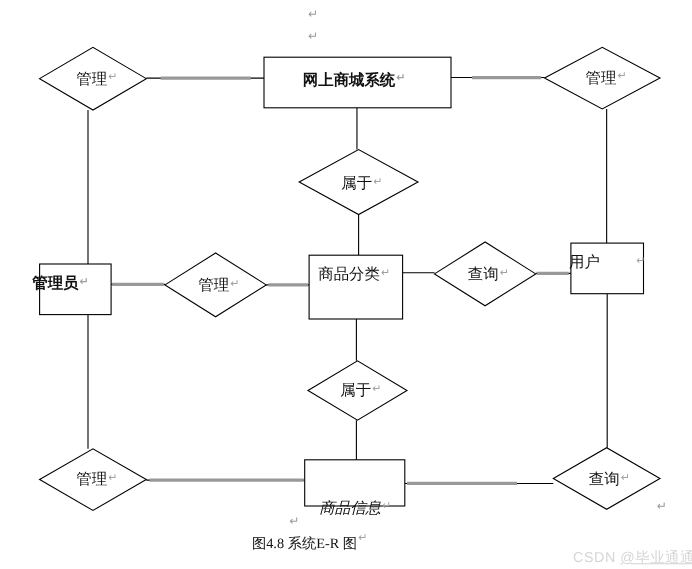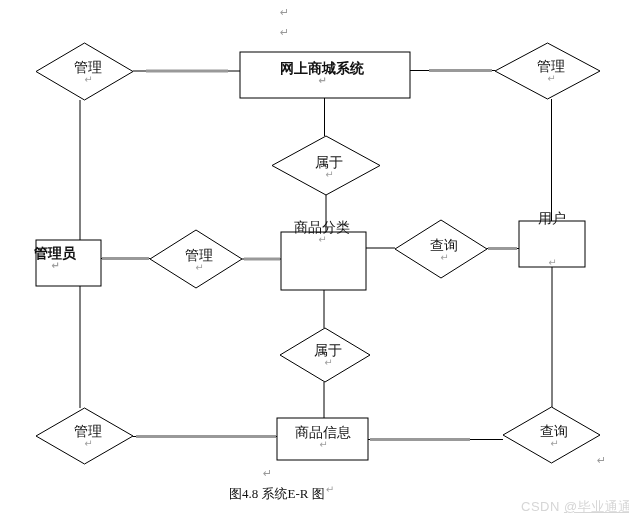--- a/index.html
+++ b/index.html
@@ -4,21 +4,21 @@
 <style>
   html,body{margin:0;padding:0;background:#fff;}
   #stage{
     position:relative;width:629px;height:517px;background:#ffffff;overflow:hidden;
     font-family:"Liberation Serif","DejaVu Serif",serif;
   }
   #diagram-svg{position:absolute;left:0;top:0;}
   .shape-label{
     position:absolute;transform:translate(-50%,-50%);
     font-size:14px;color:#111;white-space:nowrap;line-height:1;
-    display:flex;align-items:center;flex-direction:column;
+    display:flex;align-items:flex-start;
   }
   .pilcrow{
     font-family:"DejaVu Sans",sans-serif;
     font-size:10px;color:#a0a0a0;margin-left:1px;line-height:1;
   }
   .floating-pilcrow{
     position:absolute;font-family:"DejaVu Sans",sans-serif;
     font-size:11px;color:#9a9a9a;line-height:1;
   }
   #caption{
@@ -90,29 +90,29 @@
   </svg>
 
   <div class="shape-label" style="left:322px;top:74px;font-weight:bold;">
     <span>网上商城系统</span>
     <span class="pilcrow">↵</span>
   </div>
   <div class="shape-label" style="left:55px;top:259px;font-weight:bold;">
     <span>管理员</span>
     <span class="pilcrow">↵</span>
   </div>
-  <div class="shape-label" style="left:322px;top:233px;">
+  <div class="shape-label" style="left:322px;top:251px;">
     <span>商品分类</span>
     <span class="pilcrow">↵</span>
   </div>
   <div class="shape-label" style="left:552px;top:240px;gap:32px;">
     <span>用户</span>
     <span class="pilcrow">↵</span>
   </div>
-  <div class="shape-label" style="left:323px;top:438px;">
+  <div class="shape-label" style="left:323px;top:463px;font-style:italic;">
     <span>商品信息</span>
     <span class="pilcrow">↵</span>
   </div>
 
   <div class="shape-label" style="left:88px;top:73px;">
     <span>管理</span>
     <span class="pilcrow">↵</span>
   </div>
   <div class="shape-label" style="left:551px;top:72px;">
     <span>管理</span>

